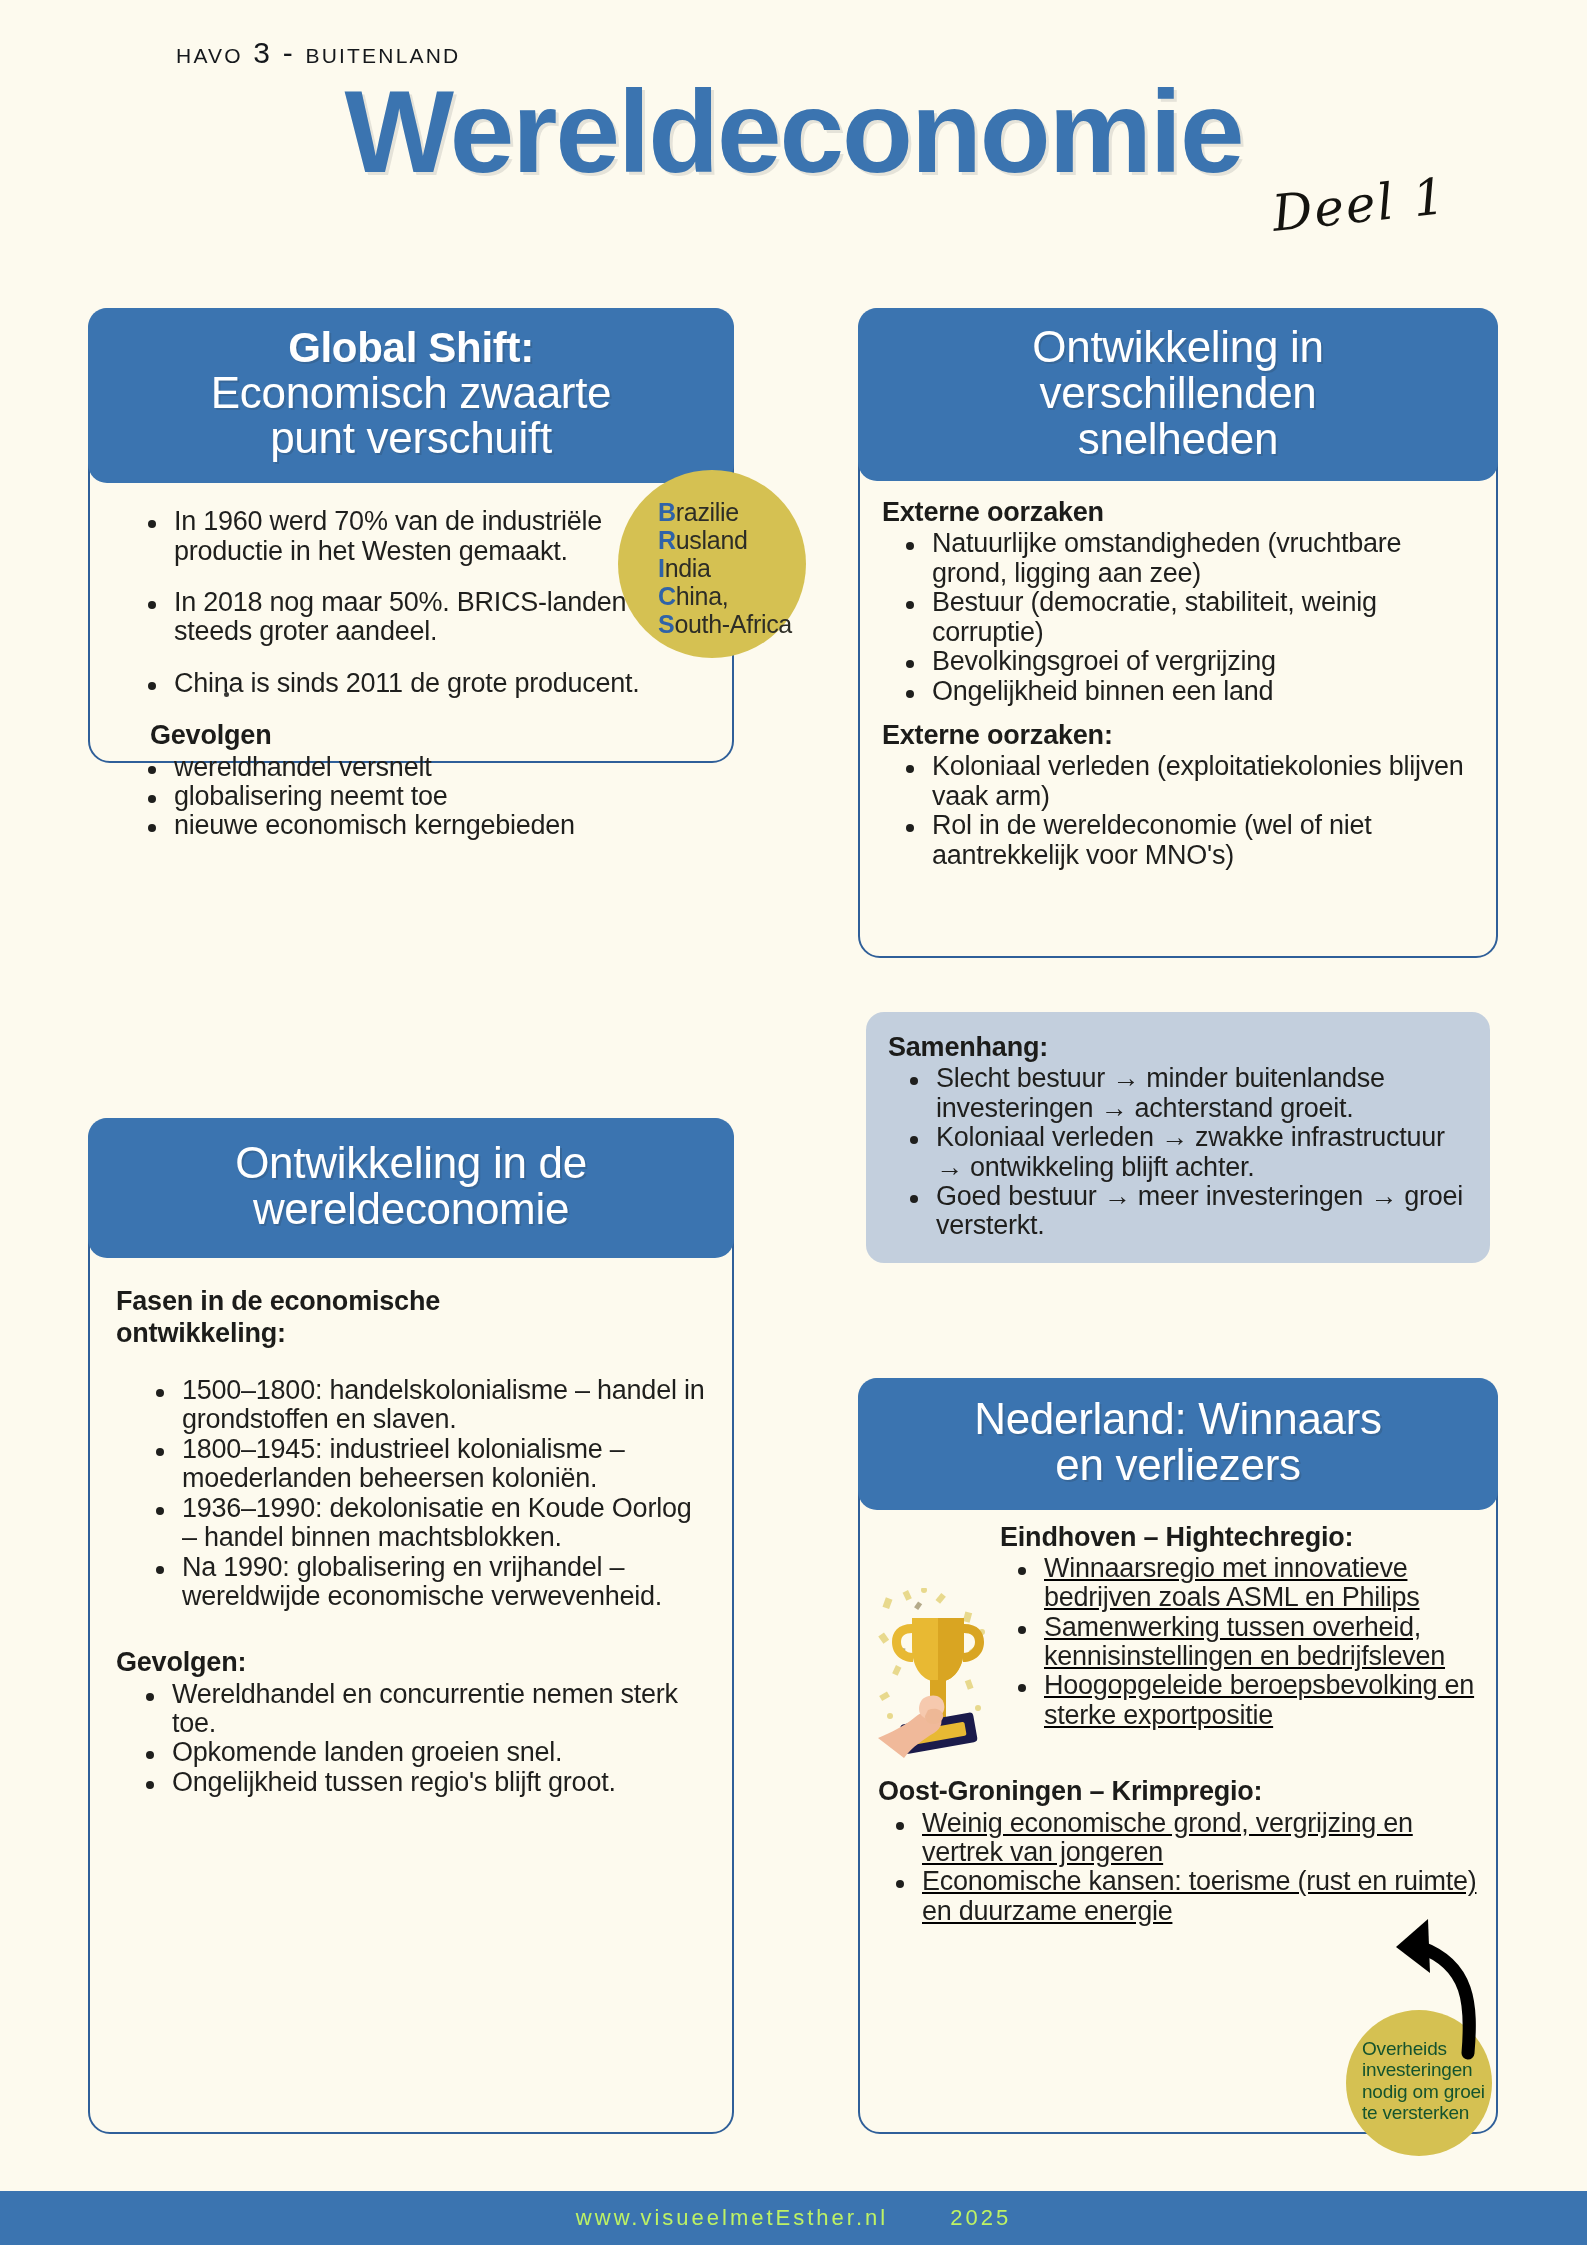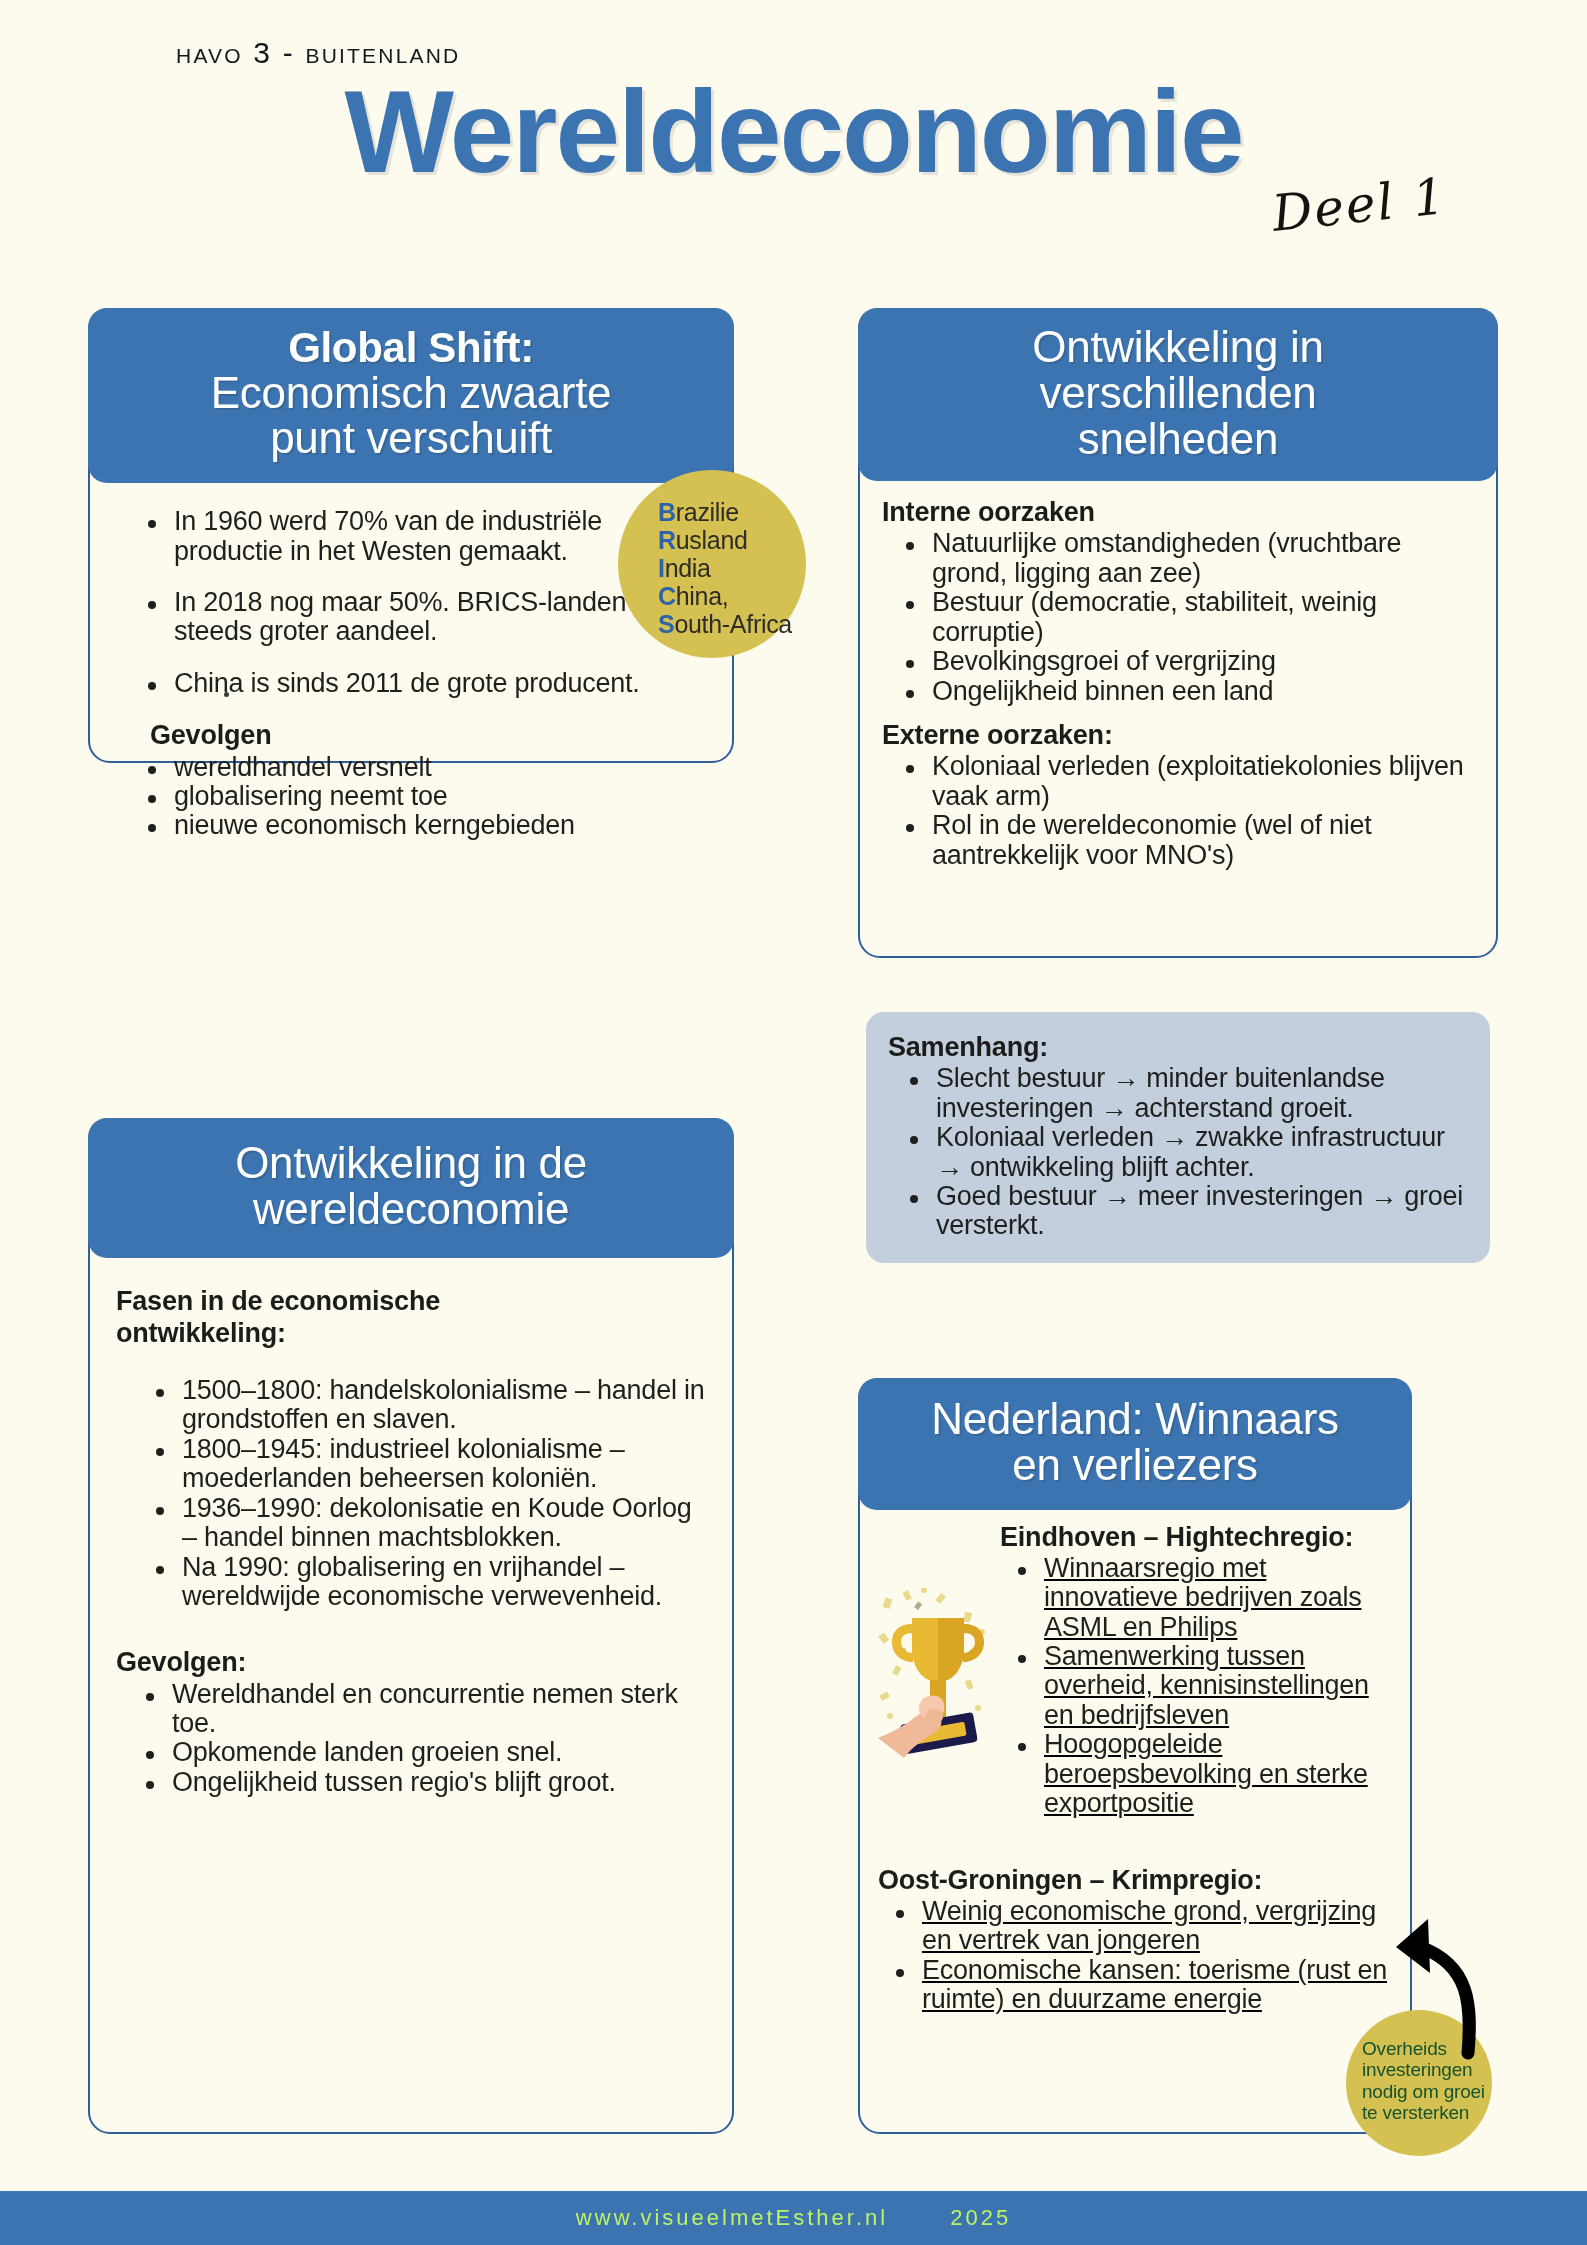--- a/index.html
+++ b/index.html
@@ -185,21 +185,21 @@
 
   
   #card-world { left: 88px; top: 1118px; width: 646px; height: 1016px; }
   #card-world .card-head { padding: 22px 16px 26px; }
   #card-world .card-body { padding: 30px 26px 0 26px; }
   #card-world ul.bl { margin-left: 36px; }
   #card-world .gev { margin-top: 36px; }
   #card-world .gev ul.bl { margin-left: 26px; }
 
   
-  #card-nl { left: 858px; top: 1378px; width: 554px; height: 756px; }
+  #card-nl { left: 858px; top: 1378px; width: 640px; height: 756px; }
   #card-nl .card-head { padding: 18px 16px 22px; }
   #card-nl .card-body { padding: 14px 18px 0 18px; }
   #card-nl .nl-inner { margin-left: 122px; }
   #card-nl ul.bl { margin-left: 14px; text-decoration: underline; }
   #card-nl .krimp { margin-top: 46px; margin-left: 0px; }
   #card-nl .krimp ul.bl { margin-left: 14px; }
 
   
   .trophy { position: absolute; left: 18px; top: 80px; width: 120px; height: 180px; }
 
@@ -280,21 +280,21 @@
     <div><b>S</b><span>outh-Africa</span></div>
   </div>
 
   <div class="card" id="card-speed">
     <div class="card-head">
       <span class="h-line">Ontwikkeling in</span>
       <span class="h-line">verschillenden</span>
       <span class="h-line">snelheden</span>
     </div>
     <div class="card-body">
-      <div class="sub-h">Interne oorzaken</div>
+      <div class="sub-h">Externe oorzaken</div>
       <ul class="bl">
         <li>Natuurlijke omstandigheden (vruchtbare grond, ligging aan zee)</li>
         <li>Bestuur (democratie, stabiliteit, weinig corruptie)</li>
         <li>Bevolkingsgroei of vergrijzing</li>
         <li>Ongelijkheid binnen een land</li>
       </ul>
       <div class="sub-h second">Externe oorzaken:</div>
       <ul class="bl">
         <li>Koloniaal verleden (exploitatiekolonies blijven vaak arm)</li>
         <li>Rol in de wereldeconomie (wel of niet aantrekkelijk voor MNO's)</li>

